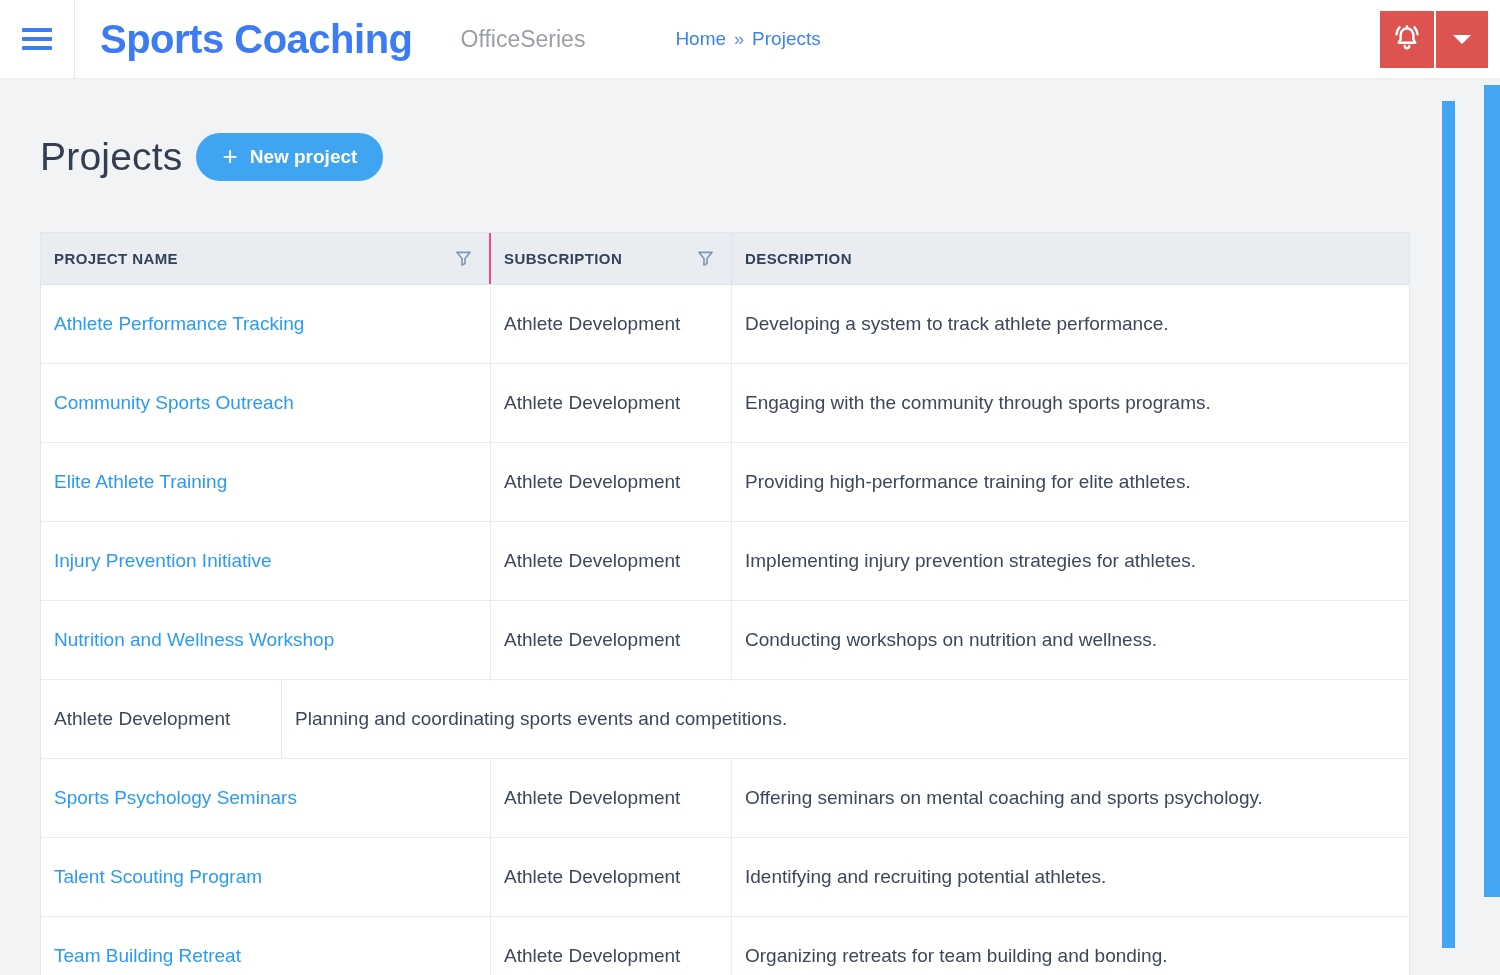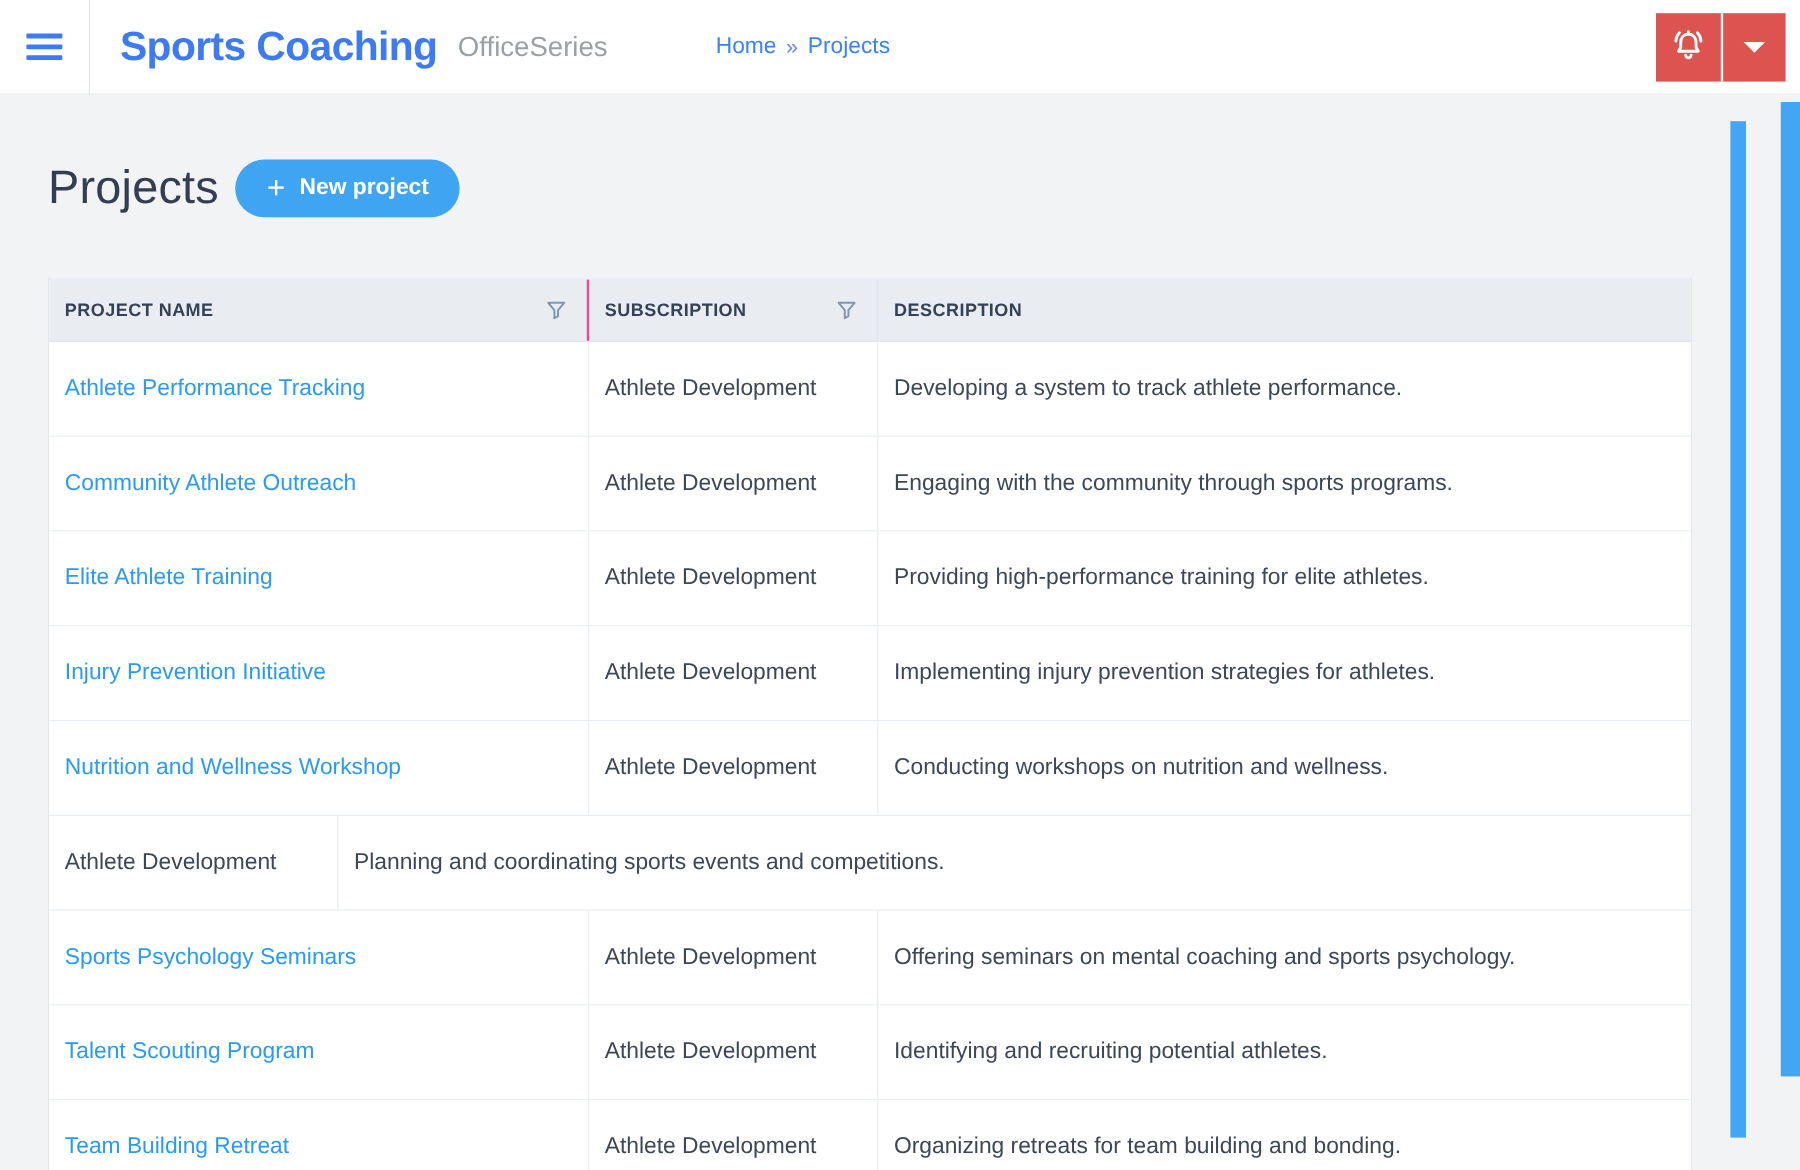--- a/index.html
+++ b/index.html
@@ -18,24 +18,24 @@
     display: flex; align-items: center;
   }
   .hamburger {
     width: 75px; height: 79px; display: flex; flex-direction: column;
     justify-content: center; align-items: center; gap: 5px;
     cursor: pointer; background: transparent; border: none;
     border-right: 1px solid #e3e6ea;
   }
   .hamburger .bar { width: 30px; height: 4px; background: var(--brand-blue); border-radius: 1px; }
   .brand {
-    margin-left: 25px; font-size: 34px; font-weight: bold;
+    margin-left: 25px; font-size: 40px; font-weight: bold;
     color: var(--brand-blue); letter-spacing: -0.5px; white-space: nowrap;
   }
-  .suite { margin-left: 17px; font-size: 23px; color: #9aa0a6; white-space: nowrap; }
+  .suite { margin-left: 48px; font-size: 23px; color: #9aa0a6; white-space: nowrap; }
   .breadcrumb { margin-left: 90px; font-size: 19px; display: flex; align-items: center; gap: 8px; }
   .breadcrumb a { color: var(--crumb-blue); text-decoration: none; cursor: pointer; }
   .crumb-sep { color: #6e87f5; font-size: 18px; }
 
   .topbar-actions {
     position: absolute; top: 11px; right: 12px; height: 57px;
     display: flex;
   }
   .action-btn {
     background: var(--danger-red); border: none; cursor: pointer;
@@ -167,21 +167,21 @@
   <div class="trow">
     <div class="td col-0">
       <a href="#" class="project-link">Athlete Performance Tracking</a>
     </div>
     <div class="td col-1">Athlete Development</div>
     <div class="td col-2">Developing a system to track athlete performance.</div>
   </div>
 
   <div class="trow">
     <div class="td col-0">
-      <a href="#" class="project-link">Community Athlete Outreach</a>
+      <a href="#" class="project-link">Community Sports Outreach</a>
     </div>
     <div class="td col-1">Athlete Development</div>
     <div class="td col-2">Engaging with the community through sports programs.</div>
   </div>
 
   <div class="trow">
     <div class="td col-0">
       <a href="#" class="project-link">Elite Athlete Training</a>
     </div>
     <div class="td col-1">Athlete Development</div>

